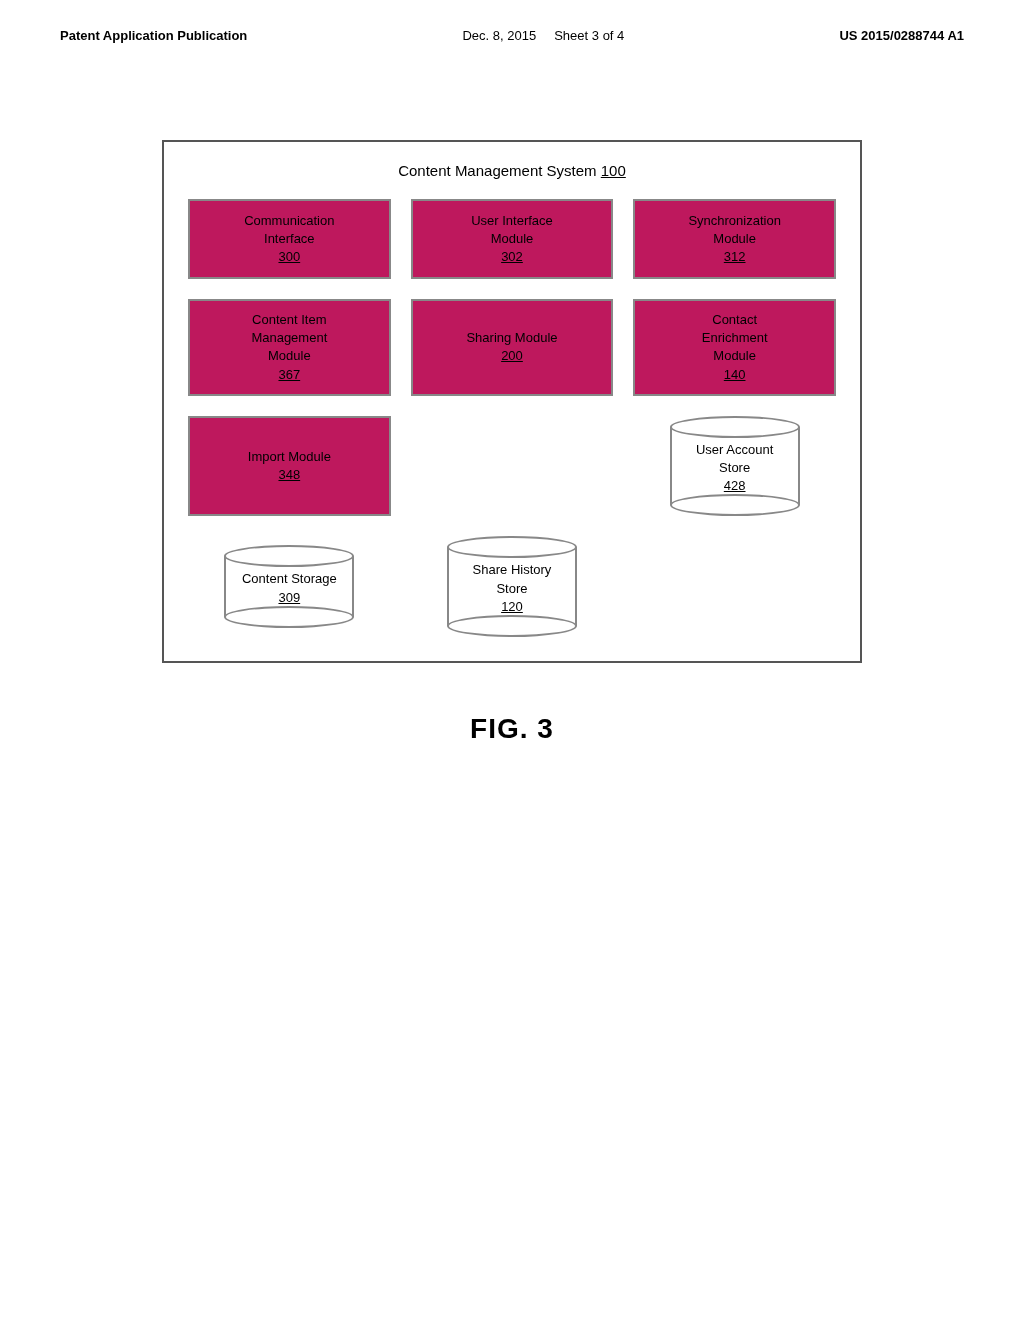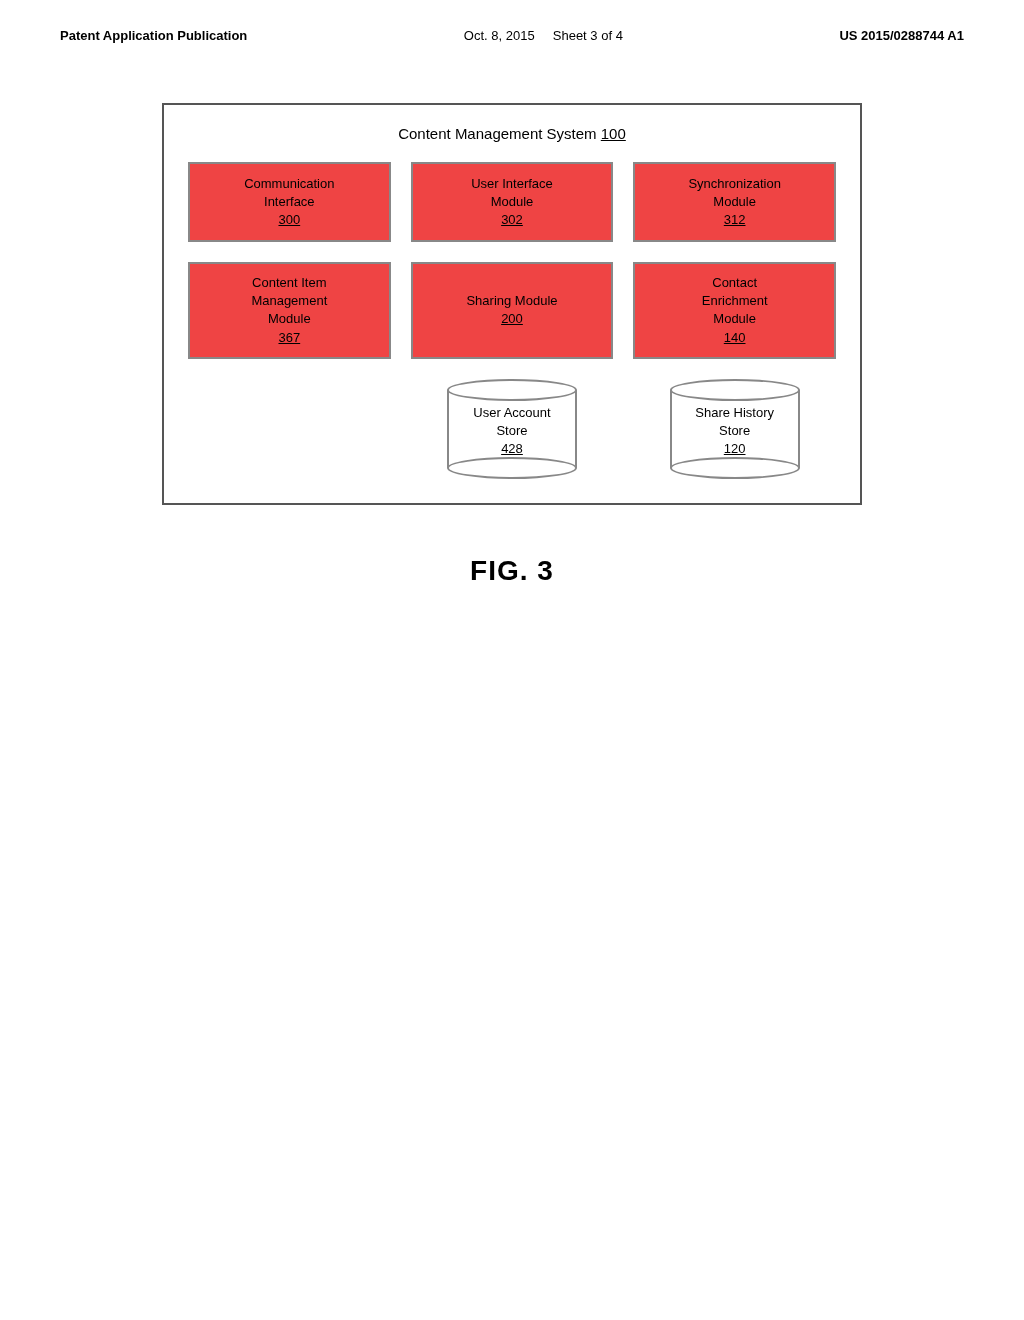--- a/index.html
+++ b/index.html
@@ -31,20 +31,21 @@
       align-items: center;
       padding: 40px 60px;
     }
 
     
     .diagram-container {
       border: 2px solid #555;
       padding: 20px 24px 24px 24px;
       width: 700px;
       position: relative;
+      margin-top: 37px;
     }
 
     .diagram-title {
       text-align: center;
       font-size: 15px;
       margin-bottom: 20px;
     }
 
     .diagram-title u { text-decoration: underline; }
 
@@ -60,21 +61,21 @@
       border: 2px solid #888;
       padding: 10px 8px;
       text-align: center;
       font-size: 13px;
       line-height: 1.4;
       min-height: 80px;
       display: flex;
       flex-direction: column;
       align-items: center;
       justify-content: center;
-      background: #ef4444;
+      background: #be185d;
     }
 
     .module-box u { text-decoration: underline; }
 
     
     .cylinder-wrapper {
       display: flex;
       flex-direction: column;
       align-items: center;
       justify-content: center;
@@ -140,21 +141,21 @@
       margin-top: 50px;
       letter-spacing: 1px;
     }
   </style>
 </head>
 <body>
 
 <div class="page-header">
   <span class="header-left">Patent Application Publication</span>
   <span class="header-center">
-    <span>Oct. 8, 2015</span>
+    <span>Dec. 8, 2015</span>
     &nbsp;&nbsp;&nbsp;
     <span>Sheet 3 of 4</span>
   </span>
   <span class="header-right">US 2015/0288744 A1</span>
 </div>
 
 <div class="main-content">
 
   <div class="diagram-container">
 
@@ -176,33 +177,45 @@
 
       <div class="module-box">
         <span>Content Item<br>Management<br>Module<br><u>367</u></span>
       </div>
       <div class="module-box">
         <span>Sharing Module<br><u>200</u></span>
       </div>
 
       <div class="module-box">
         <span>Contact<br>Enrichment<br>Module<br><u>140</u></span>
+      </div>
+      <div class="module-box">
+        <span>Import Module<br><u>348</u></span>
       </div>
       <div class="empty-cell"></div>
 
       <div class="cylinder-wrapper">
         <div class="cylinder">
           <div class="cyl-top"></div>
           <div class="cyl-body">
             <span>User Account<br>Store<br><u>428</u></span>
           </div>
           <div class="cyl-bottom"></div>
         </div>
       </div>
 
+      <div class="cylinder-wrapper">
+        <div class="cylinder">
+          <div class="cyl-top"></div>
+          <div class="cyl-body">
+            <span>Content Storage<br><u>309</u></span>
+          </div>
+          <div class="cyl-bottom"></div>
+        </div>
+      </div>
 
       <div class="cylinder-wrapper">
         <div class="cylinder">
           <div class="cyl-top"></div>
           <div class="cyl-body">
             <span>Share History<br>Store<br><u>120</u></span>
           </div>
           <div class="cyl-bottom"></div>
         </div>
       </div>

